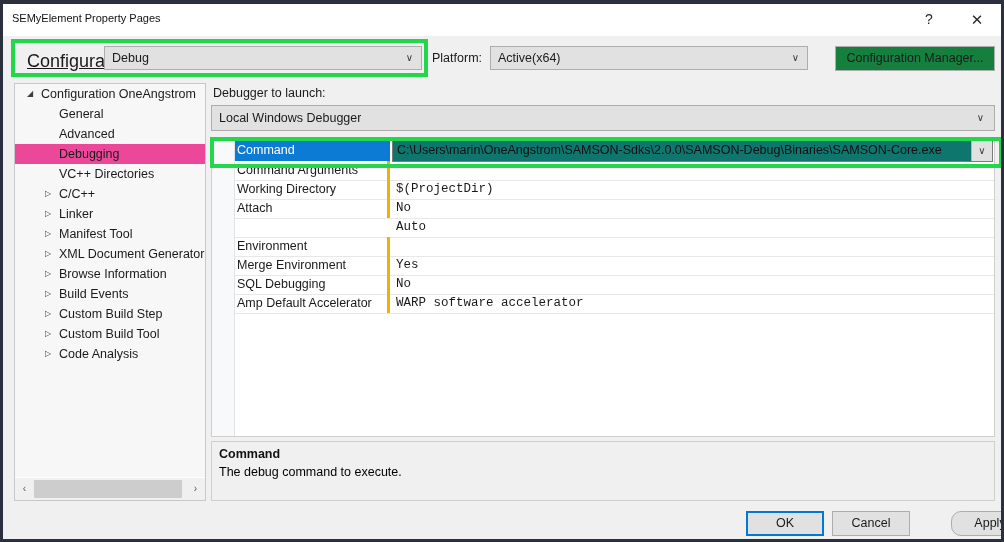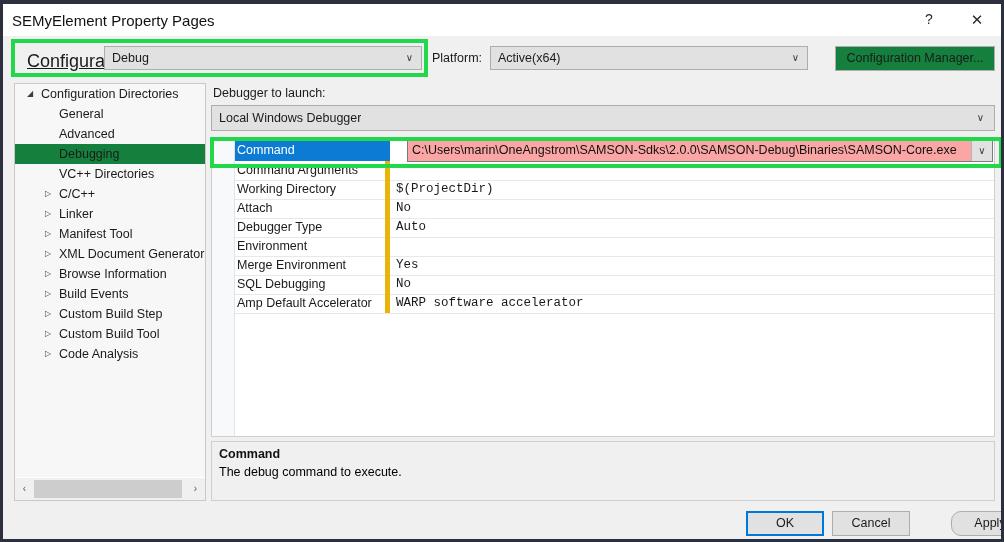--- a/index.html
+++ b/index.html
@@ -31,21 +31,21 @@
     position: absolute;
     left: 0; top: 0;
     width: 998px;
     height: 31px;
     background: #ffffff;
     border-bottom: 1px solid #ffffff;
   }
   #title-text {
     position: absolute;
     left: 9px; top: 8px;
-    font-size: 15px;
+    font-size: 11px;
     color: #111111;
     white-space: nowrap;
   }
   .titlebtn {
     position: absolute;
     top: 0;
     width: 44px;
     height: 31px;
     line-height: 31px;
     text-align: center;
@@ -129,21 +129,21 @@
     overflow: hidden;
   }
   .tree-item {
     position: relative;
     height: 20px;
     line-height: 20px;
     font-size: 12.5px;
     white-space: nowrap;
     cursor: default;
   }
-  .tree-item.selected { background: #15803d; }
+  .tree-item.selected { background: #ec4899; }
   .tree-item .glyph {
     position: absolute;
     top: 0;
     width: 14px;
     text-align: center;
     font-size: 8px;
     color: #3f3f3f;
     line-height: 20px;
   }
   .tree-item .tlabel { position: absolute; top: 0; }
@@ -226,21 +226,21 @@
   .grid-row .gname {
     position: absolute;
     left: 0; top: 0;
     width: 155px;
     height: 19px;
     line-height: 19px;
     padding-left: 2px;
     font-size: 12.5px;
     white-space: nowrap;
     overflow: hidden;
-    border-right: 5px solid #eab308;
+    border-right: 3px solid #eab308;
     box-sizing: border-box;
   }
   .grid-row .gval {
     position: absolute;
     left: 157px; top: 0;
     right: 0; height: 19px;
     line-height: 19px;
     padding-left: 4px;
     font-size: 12.5px;
     white-space: nowrap;
@@ -263,23 +263,22 @@
   #row-command .gname {
     height: 21px;
     line-height: 21px;
   }
   #cmd-editor {
     position: absolute;
     left: 157px; top: -1px;
     right: 1px;
     height: 23px;
     box-sizing: border-box;
-    background: #fca5a5;
+    background: #0f766e;
     border: 1px solid #7a7a7a;
-    margin-left: 15px;
   }
   #cmd-editor .cmd-text {
     position: absolute;
     left: 4px; top: 0;
     right: 24px;
     line-height: 21px;
     font-size: 12.5px;
     white-space: nowrap;
     overflow: hidden;
     color: #111111;
@@ -376,21 +375,21 @@
     <span class="combo-text">Active(x64)</span>
     <span class="arrow">∨</span>
   </div>
 
   <div id="config-mgr-btn">Configuration Manager...</div>
 
   <div id="tree-panel">
     <div id="tree-list">
         <div class="tree-item lvl0">
           <span class="glyph">◢</span>
-          <span class="tlabel">Configuration Directories</span>
+          <span class="tlabel">Configuration OneAngstrom</span>
         </div>
         <div class="tree-item lvl1">
           <span class="glyph"></span>
           <span class="tlabel">General</span>
         </div>
         <div class="tree-item lvl1">
           <span class="glyph"></span>
           <span class="tlabel">Advanced</span>
         </div>
         <div class="tree-item lvl1 selected">
@@ -467,21 +466,20 @@
         </div>
         <div class="grid-row" style="top: 40px;">
           <div class="gname">Working Directory</div>
           <div class="gval">$(ProjectDir)</div>
         </div>
         <div class="grid-row" style="top: 59px;">
           <div class="gname">Attach</div>
           <div class="gval">No</div>
         </div>
         <div class="grid-row" style="top: 78px;">
-          <div class="gname">Debugger Type</div>
           <div class="gval">Auto</div>
         </div>
         <div class="grid-row" style="top: 97px;">
           <div class="gname">Environment</div>
           <div class="gval"></div>
         </div>
         <div class="grid-row" style="top: 116px;">
           <div class="gname">Merge Environment</div>
           <div class="gval">Yes</div>
         </div>

